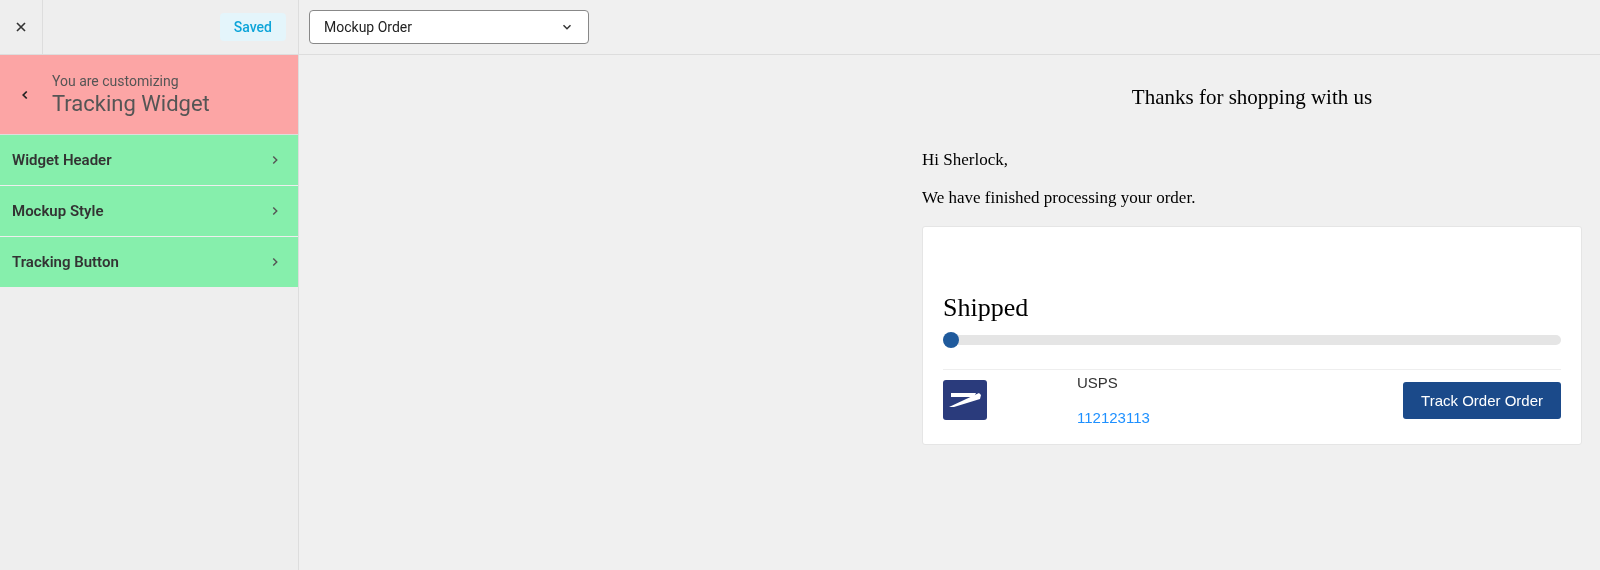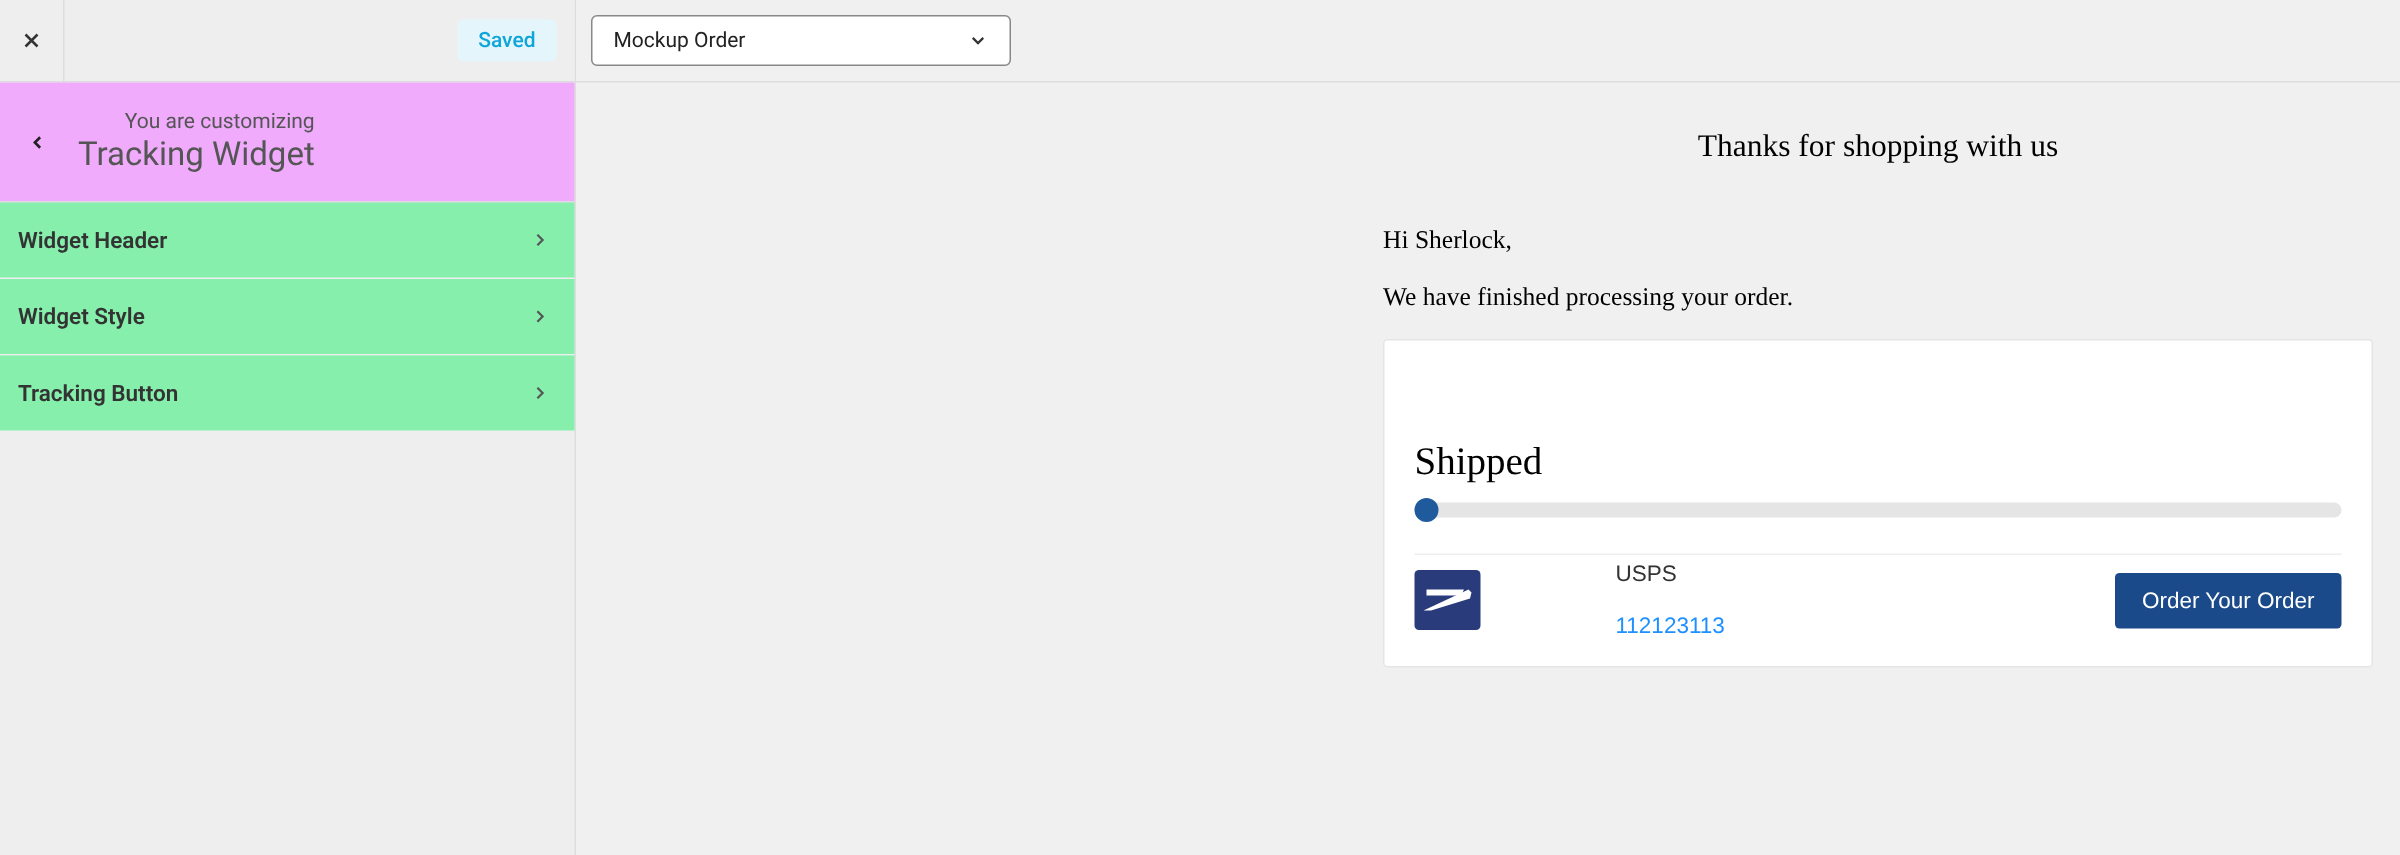--- a/index.html
+++ b/index.html
@@ -9,26 +9,25 @@
     }
     body {
       font-family: -apple-system, BlinkMacSystemFont, "Segoe UI", Roboto, sans-serif;
       background: #f0f0f0;
       width: 1600px;
       height: 570px;
       overflow: hidden;
       display: flex;
     }
     .sidebar {
-      width: 384px;
+      width: 299px;
       background: #eeeeee;
       border-right: 1px solid #ddd;
       display: flex;
       flex-direction: column;
-      text-align: right;
     }
     .sidebar-top {
       height: 55px;
       display: flex;
       align-items: center;
       border-bottom: 1px solid #ddd;
       background: #eeeeee;
     }
     .close-btn {
       width: 43px;
@@ -51,21 +50,21 @@
     }
     .saved-pill {
       background: #e4f5fb;
       color: #0ea5d9;
       font-size: 14px;
       font-weight: 500;
       padding: 6px 14px;
       border-radius: 4px;
     }
     .section-header {
-      background: #f0abfc;
+      background: #fca5a5;
       border-bottom: 1px solid #ddd;
       display: flex;
       align-items: center;
       padding: 14px 18px 14px 10px;
       min-height: 80px;
     }
     .back-btn {
       width: 30px;
       display: flex;
       justify-content: center;
@@ -278,21 +277,21 @@
     </div>
   </div>
 
   <div class="option-row">
     <span class="option-label">Widget Header</span>
     <svg viewBox="0 0 24 24" fill="none" stroke="#555" stroke-width="2.5">
         <path d="M9 18l6-6-6-6"></path>
       </svg>
   </div>
   <div class="option-row">
-    <span class="option-label">Widget Style</span>
+    <span class="option-label">Mockup Style</span>
     <svg viewBox="0 0 24 24" fill="none" stroke="#555" stroke-width="2.5">
         <path d="M9 18l6-6-6-6"></path>
       </svg>
   </div>
   <div class="option-row">
     <span class="option-label">Tracking Button</span>
     <svg viewBox="0 0 24 24" fill="none" stroke="#555" stroke-width="2.5">
         <path d="M9 18l6-6-6-6"></path>
       </svg>
   </div>
@@ -326,18 +325,18 @@
                 <rect x="0" y="0" width="38" height="30" fill="#2a3b7c"></rect>
                 <path d="M3 22 L33 8 L35 10 L34 14 L8 22 Z" fill="#fff"></path>
                 <path d="M5 8 L30 8 L28 12 L5 12 Z" fill="#fff"></path>
               </svg>
             </div>
             <div class="carrier-info">
               <span class="carrier-name">USPS</span>
               <span class="tracking-num">112123113</span>
             </div>
           </div>
-          <div class="track-btn">Order Your Order</div>
+          <div class="track-btn">Track Order Order</div>
         </div>
       </div>
     </div>
   </div>
 </div>
 
 </body></html>

